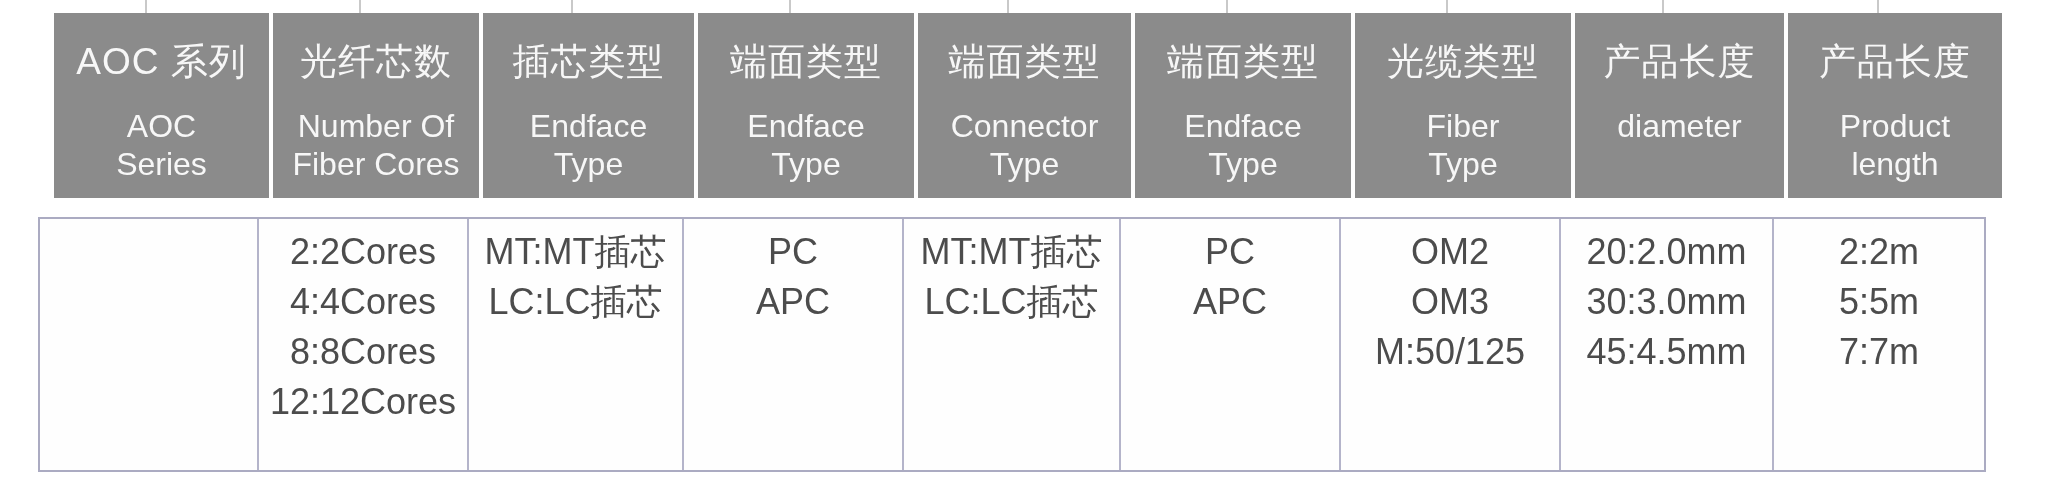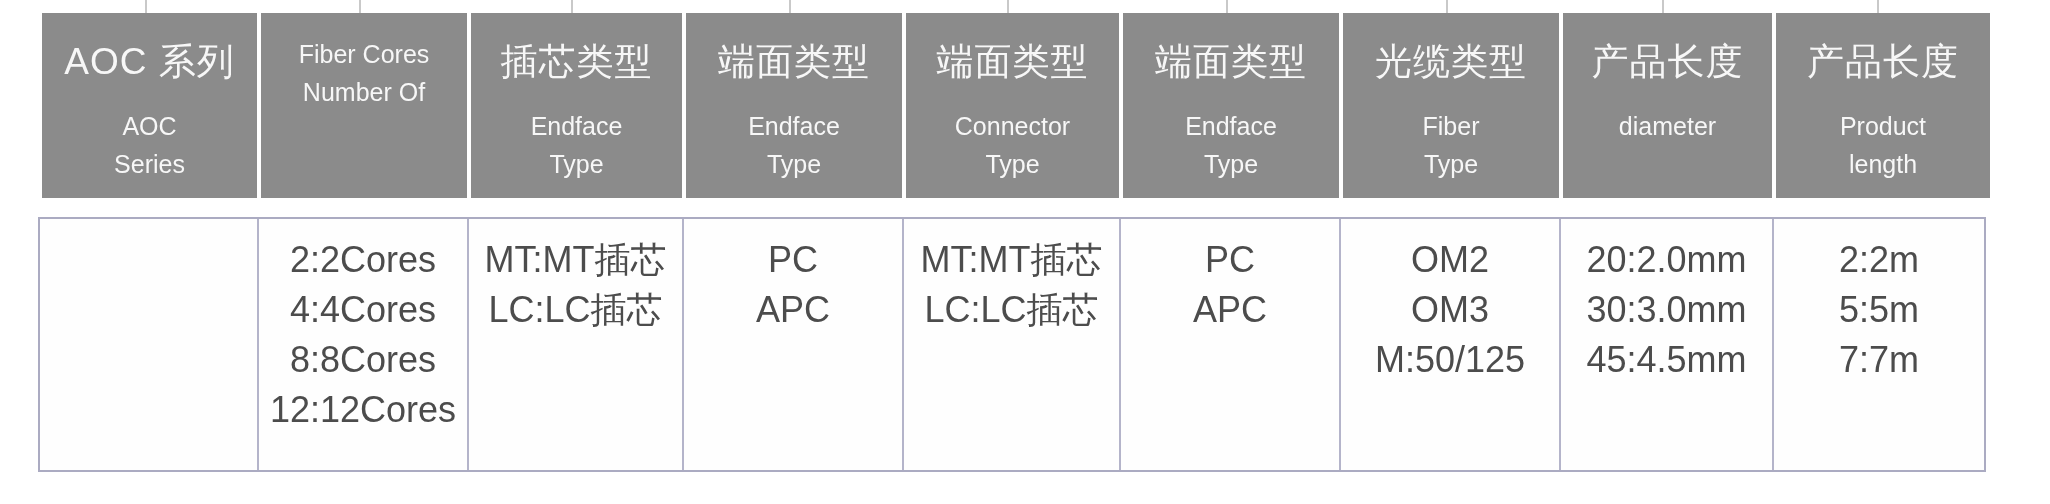--- a/index.html
+++ b/index.html
@@ -35,21 +35,21 @@
   .leader:nth-child(3) { left: 533px; }
   .leader:nth-child(4) { left: 751px; }
   .leader:nth-child(5) { left: 969px; }
   .leader:nth-child(6) { left: 1188px; }
   .leader:nth-child(7) { left: 1408px; }
   .leader:nth-child(8) { left: 1624px; }
   .leader:nth-child(9) { left: 1839px; }
 
   .header-row {
     position: absolute;
-    left: 4px;
+    left: 16px;
     top: 13px;
     width: 1948px;
     height: 205px;
     display: grid;
     grid-template-columns: 217px 210px 215px 220px 217px 220px 220px 213px 216px;
   }
   .header-cell {
     box-sizing: border-box;
     margin: 0 2px;
     height: 185px;
@@ -64,41 +64,41 @@
     display: block;
     margin-top: 26px;
     font-size: 37px;
     line-height: 46px;
     letter-spacing: 1px;
     white-space: nowrap;
   }
   .header-en {
     display: block;
     margin-top: 22px;
-    font-size: 25px;
+    font-size: 32px;
     line-height: 38px;
   }
   .header-en span { display: block; white-space: nowrap; }
 
   .body-table {
     position: absolute;
     left: 0;
     top: 217px;
     width: 1948px;
     height: 255px;
     box-sizing: border-box;
     border: 2px solid #ababc2;
     background: #fefefe;
     display: grid;
     grid-template-columns: 217px 210px 215px 220px 217px 220px 220px 213px 1fr;
   }
   .body-cell {
     box-sizing: border-box;
     border-left: 2px solid #b4b4ca;
-    padding-top: 16px;
+    padding-top: 8px;
     text-align: center;
     font-size: 36px;
     line-height: 50px;
     color: #4c4c4c;
     overflow: hidden;
   }
   .body-cell:first-child { border-left: none; }
   .body-line { display: block; white-space: nowrap; }
 </style>
 </head>
@@ -121,23 +121,24 @@
 
     <div class="header-row">
       <div class="header-cell">
         <span class="header-zh">AOC 系列</span>
         <span class="header-en">
           <span>AOC</span>
           <span>Series</span>
         </span>
       </div>
       <div class="header-cell">
-        <span class="header-en">
+        <span class="header-zh">光纤芯数</span>
+        <span class="header-en">
+          <span>Number Of</span>
           <span>Fiber Cores</span>
-          <span>Number Of</span>
         </span>
       </div>
       <div class="header-cell">
         <span class="header-zh">插芯类型</span>
         <span class="header-en">
           <span>Endface</span>
           <span>Type</span>
         </span>
       </div>
       <div class="header-cell">

